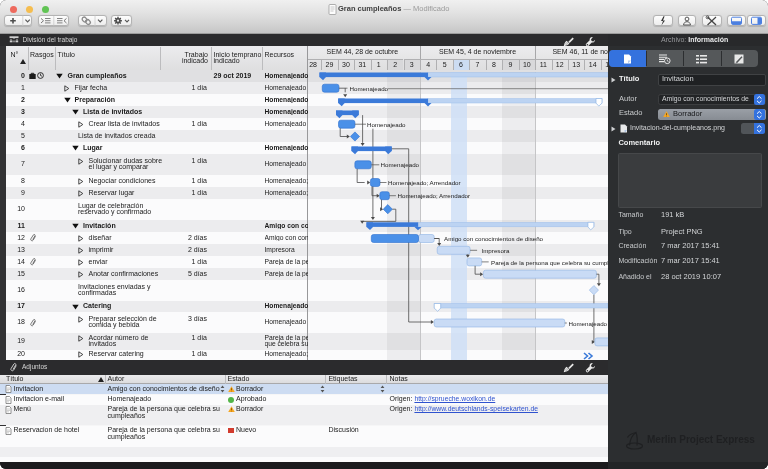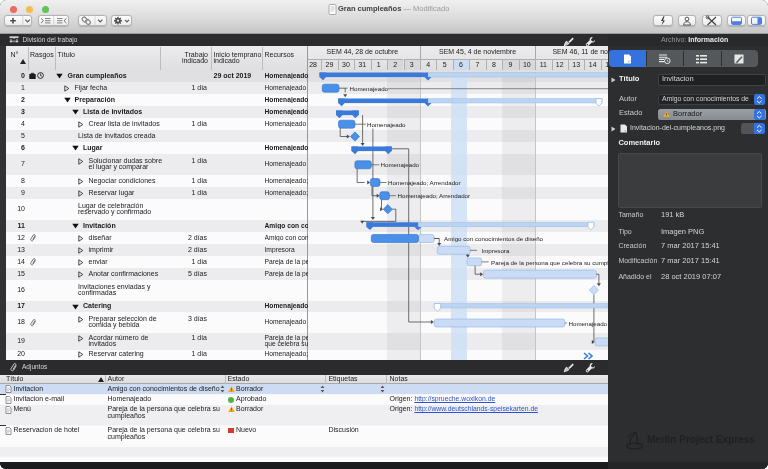--- a/index.html
+++ b/index.html
@@ -576,27 +576,27 @@
     <div class="a" style="left:741px;top:123.3px;width:13px;height:10.5px;background:#515559;border-radius:2.5px 0 0 2.5px"></div>
     <div class="a" style="left:754px;top:123.3px;width:11px;height:10.5px;background:#3472de;border-radius:0 2.5px 2.5px 0"></div>
     <svg class="a" style="left:756.2px;top:124.8px" width="6.5" height="7.5" viewBox="0 0 6.5 7.5">
       <path d="M1 2.7L3.25 0.5 5.5 2.7M1 4.8L3.25 7 5.5 4.8" fill="none" stroke="#fff" stroke-width="1"></path>
     </svg>
     <div class="t b" style="left:618.4px;top:139.8px;font-size:7.5px;color:#f0f1f2">Comentario</div>
     <div class="a" style="left:618px;top:152.5px;width:144px;height:55px;background:#3a3c3e;border:1px solid #46484a;border-radius:1.5px"></div>
     <div class="t" style="left:618.4px;top:212.3px;font-size:7px;color:#c9cbcd">Tamaño</div>
     <div class="t" style="left:661px;top:212.3px;font-size:7.5px;color:#d3d5d7">191 kB</div>
     <div class="t" style="left:618.4px;top:229.3px;font-size:7px;color:#c9cbcd">Tipo</div>
-    <div class="t" style="left:661px;top:229.3px;font-size:7.5px;color:#d3d5d7">Imagen PNG</div>
+    <div class="t" style="left:661px;top:229.3px;font-size:7.5px;color:#d3d5d7">Project PNG</div>
     <div class="t" style="left:618.4px;top:243.10000000000002px;font-size:7px;color:#c9cbcd">Creación</div>
     <div class="t" style="left:661px;top:243.10000000000002px;font-size:7.5px;color:#d3d5d7">7 mar 2017 15:41</div>
     <div class="t" style="left:618.4px;top:257.6px;font-size:7px;color:#c9cbcd">Modificación</div>
     <div class="t" style="left:661px;top:257.6px;font-size:7.5px;color:#d3d5d7">7 mar 2017 15:41</div>
     <div class="t" style="left:618.4px;top:274.2px;font-size:7px;color:#c9cbcd">Añadido el</div>
-    <div class="t" style="left:661px;top:274.2px;font-size:7.5px;color:#d3d5d7">28 oct 2019 07:07</div>
+    <div class="t" style="left:661px;top:274.2px;font-size:7.5px;color:#d3d5d7">28 oct 2019 10:07</div>
     <svg class="a" style="left:624px;top:430px" width="21" height="21" viewBox="0 0 21 21">
       <g stroke="#1f2022" stroke-width="1.2" fill="none">
         <ellipse cx="10.5" cy="16" rx="8" ry="3"></ellipse>
         <path d="M5.5 15.5C6 10 8 5 12 2.5c1 2.5 1.5 8 1 13"></path>
         <path d="M12 2.5c-4.5 1-7.5 2.5-8.5 5"></path>
       </g>
     </svg>
     <div class="t b" style="left:647px;top:437px;font-size:10px;color:#1f2022">Merlin Project Express</div>
   </div>
 </body></html>

